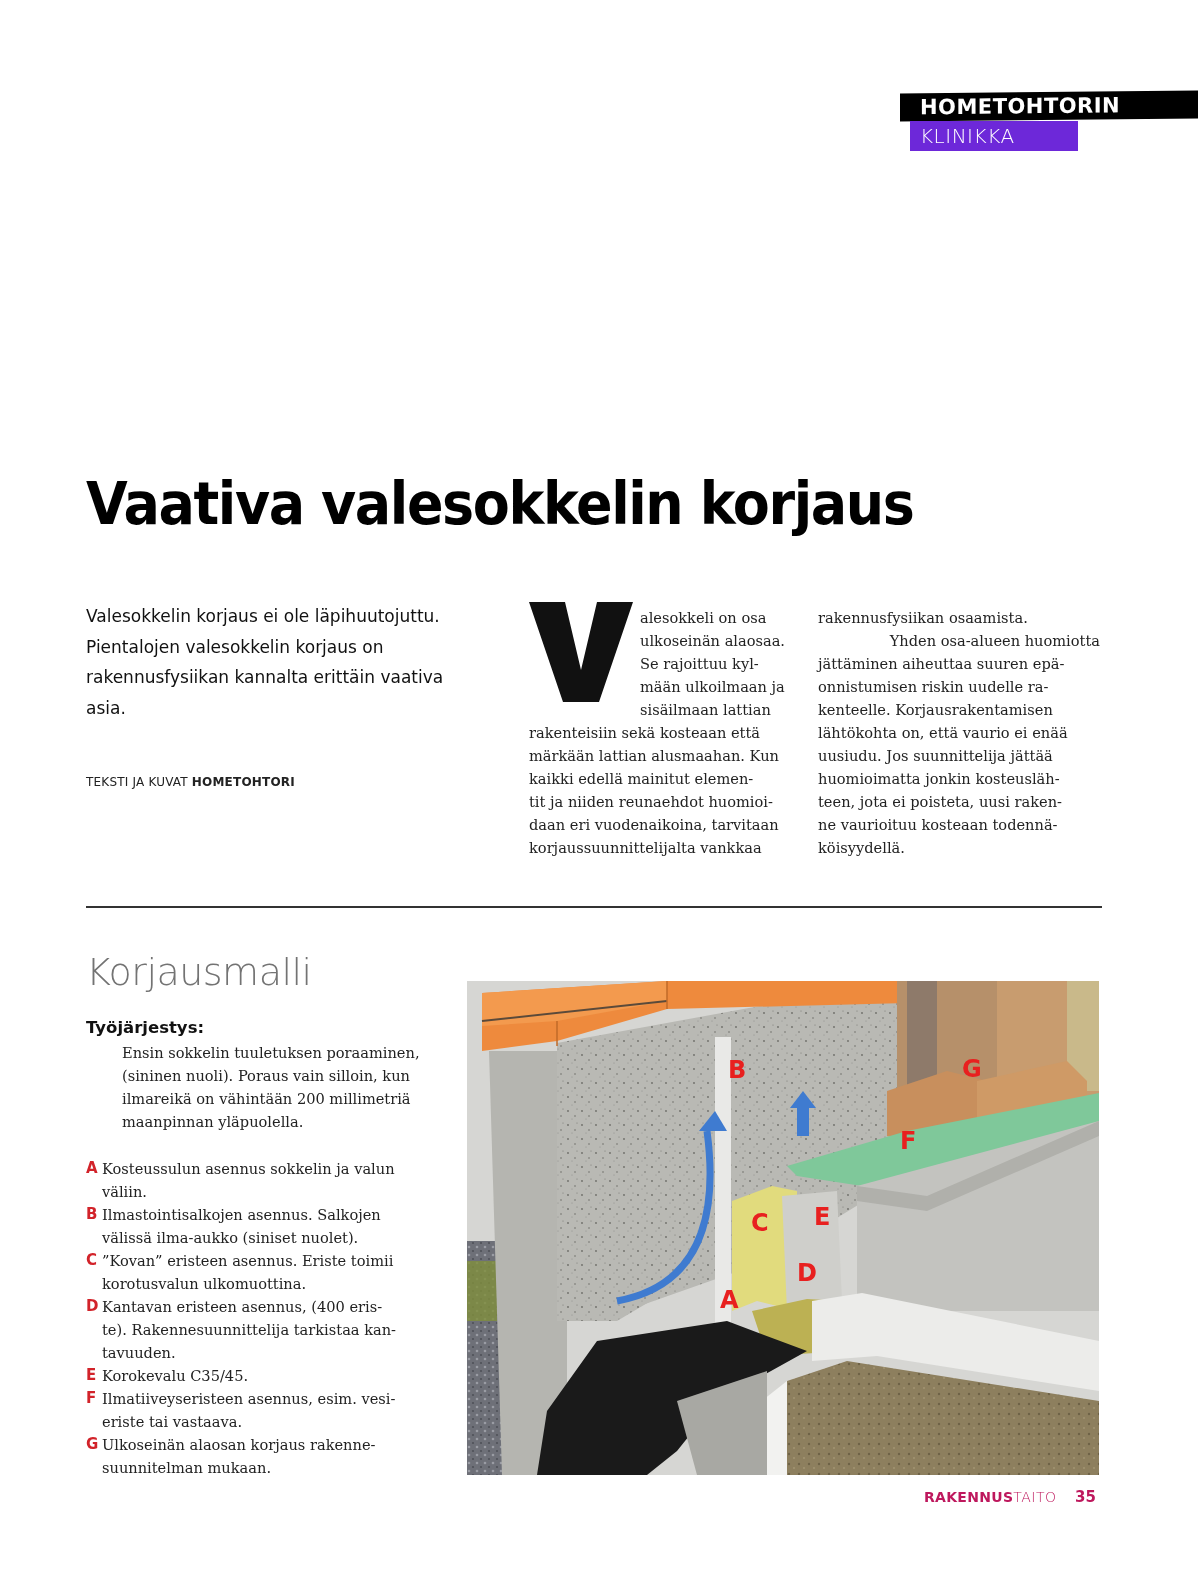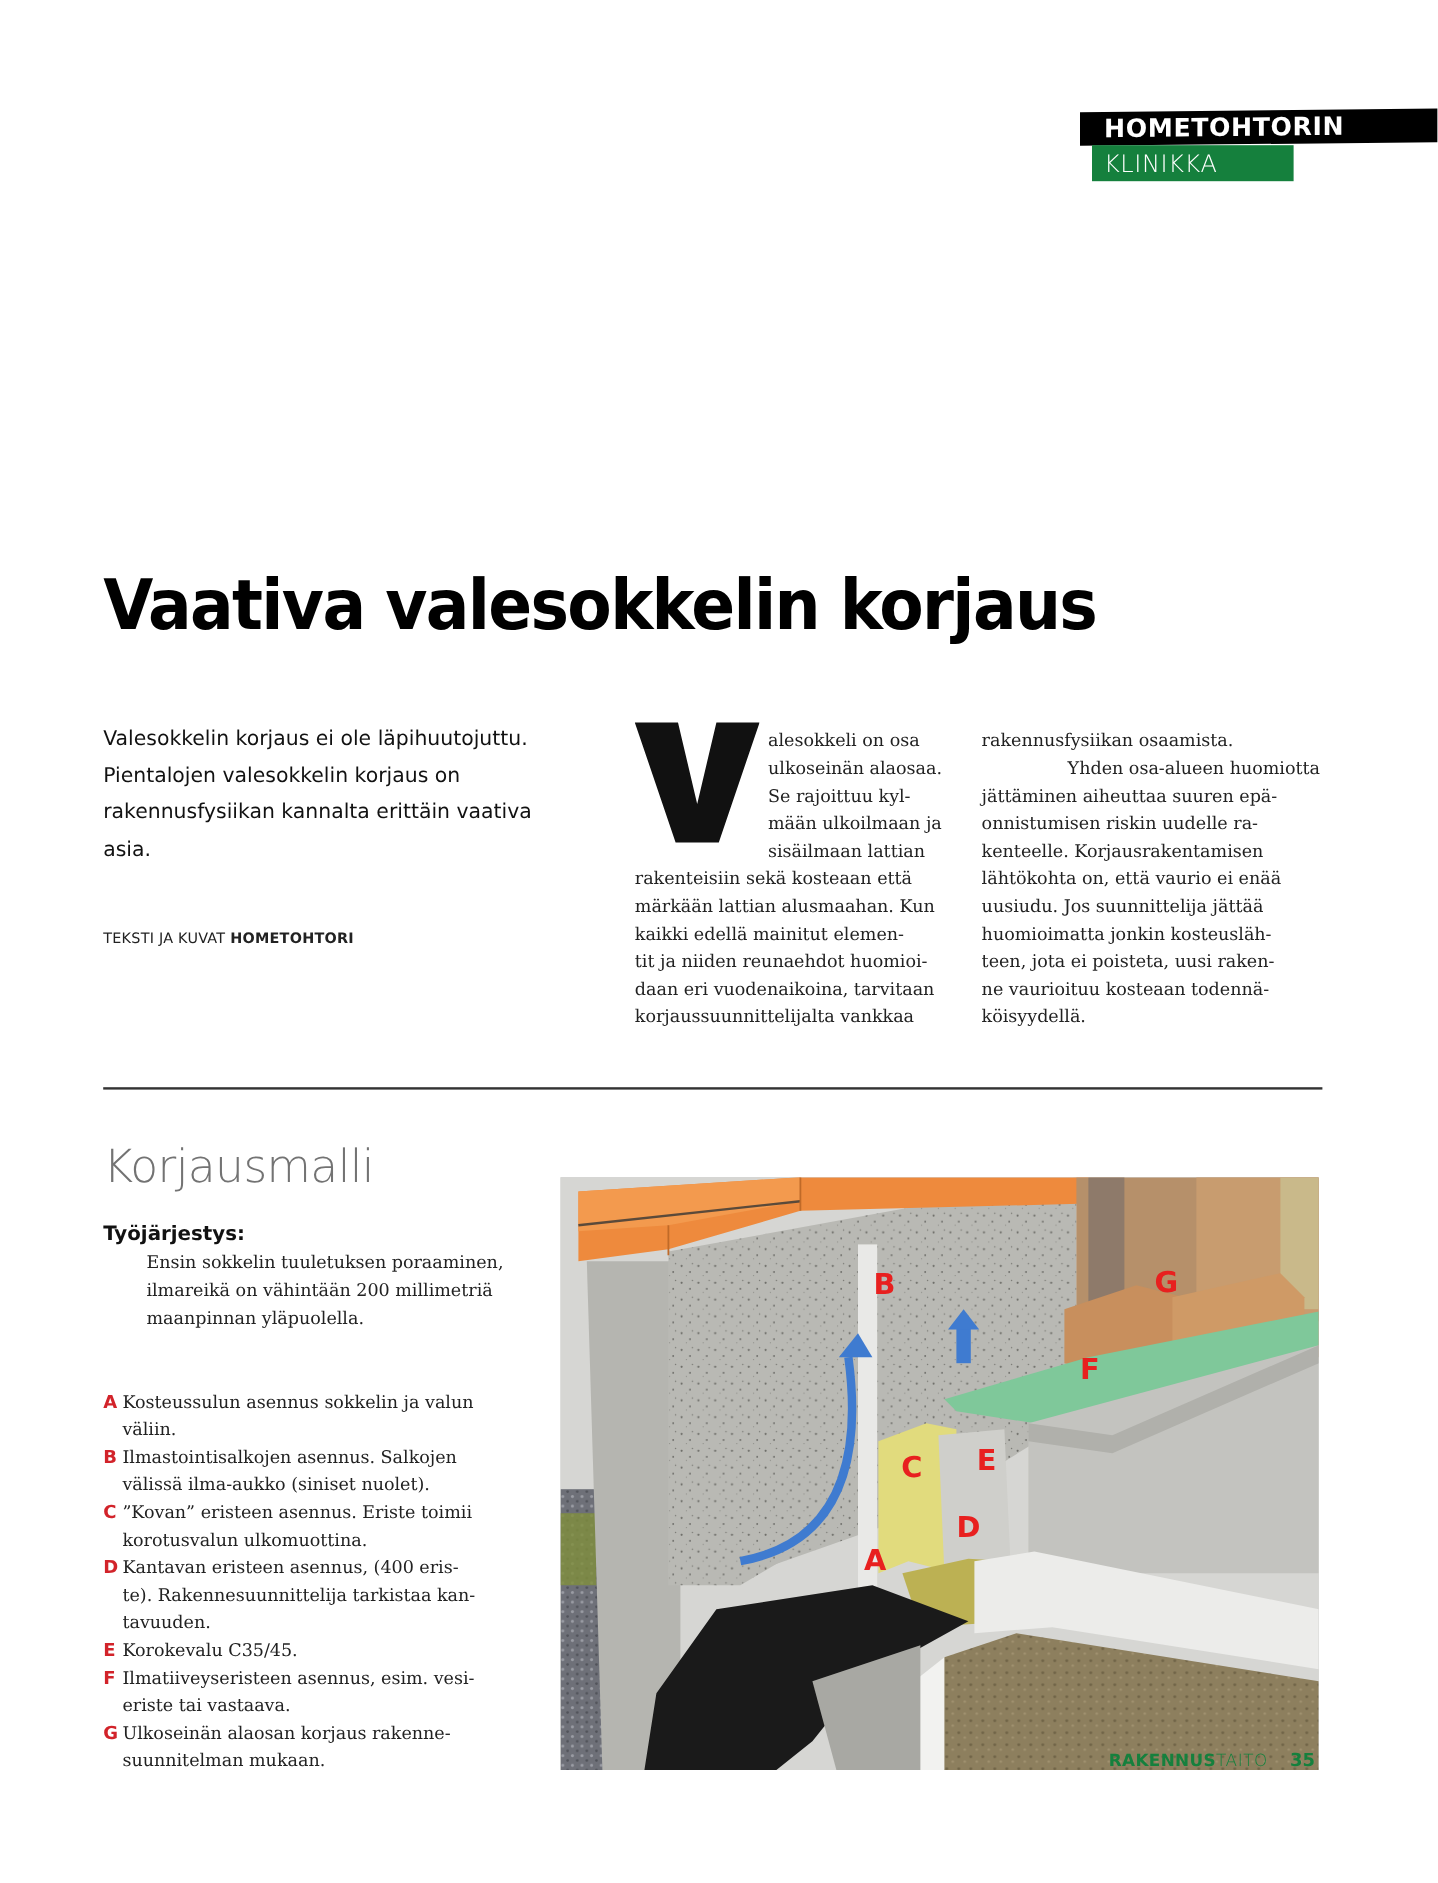--- a/index.html
+++ b/index.html
@@ -8,21 +8,21 @@
 
     
     .badge-top {
       position: absolute; left: 900px; top: 92px; width: 298px; height: 28px;
       background: #000; color: #fff; font-family: "DejaVu Sans", sans-serif;
       font-weight: bold; font-size: 21px; letter-spacing: 0.5px; line-height: 28px;
       padding-left: 20px; transform: skewY(-0.6deg);
     }
     .badge-bottom {
       position: absolute; left: 910px; top: 121px; width: 168px; height: 30px;
-      background: #15803d; color: #fff; font-family: "DejaVu Sans", sans-serif;
+      background: #6d28d9; color: #fff; font-family: "DejaVu Sans", sans-serif;
       font-weight: 200; font-size: 20px; line-height: 30px; padding-left: 10px; letter-spacing: 0.5px;
     }
 
     .title {
       position: absolute; left: 86px; top: 466px; width: 1040px;
       font-family: "DejaVu Sans", sans-serif; font-weight: bold; font-size: 58px;
       letter-spacing: -1.5px; line-height: 76px; color: #000;
       transform: scaleX(0.93); transform-origin: left center;
     }
 
@@ -75,22 +75,22 @@
       position: absolute; left: 467px; top: 981px; width: 632px; height: 494px;
       overflow: hidden; background: #cfcfcc;
     }
     .figure svg { display: block; width: 632px; height: 494px; }
     .fig-label {
       position: absolute; font-family: "DejaVu Sans", sans-serif; font-weight: bold;
       font-size: 24px; color: #e8201f;
     }
 
     .footer {
-      position: absolute; left: 924px; top: 1458px;
-      font-family: "DejaVu Sans", sans-serif; font-size: 14px; color: #15803d; white-space: nowrap;
+      position: absolute; left: 924px; top: 1488px;
+      font-family: "DejaVu Sans", sans-serif; font-size: 14px; color: #be185d; white-space: nowrap;
     }
     .footer .brand-bold { font-weight: bold; letter-spacing: 0.3px; }
     .footer .brand-light { font-weight: 200; letter-spacing: 0.5px; }
     .footer .page-num { font-weight: bold; margin-left: 14px; font-size: 15px; }
   </style>
 </head>
 <body>
 
 <div class="badge-top">HOMETOHTORIN</div>
 <div class="badge-bottom">KLINIKKA</div>
@@ -138,20 +138,21 @@
   <span class="line">ne vaurioituu kosteaan todennä-</span>
   <span class="line">köisyydellä.</span>
 </div>
 
 <div class="divider"></div>
 
 <h2 class="section-title">Korjausmalli</h2>
 <h3 class="steps-heading">Työjärjestys:</h3>
 <div class="steps-intro serif">
   <span class="line">Ensin sokkelin tuuletuksen poraaminen,</span>
+  <span class="line">(sininen nuoli). Poraus vain silloin, kun</span>
   <span class="line">ilmareikä on vähintään 200 millimetriä</span>
   <span class="line">maanpinnan yläpuolella.</span>
 </div>
 
 <ul class="steps-list serif">
   <li>
     <span class="letter">A</span>
     <span class="line">Kosteussulun asennus sokkelin ja valun</span>
     <span class="line">väliin.</span>
   </li>

